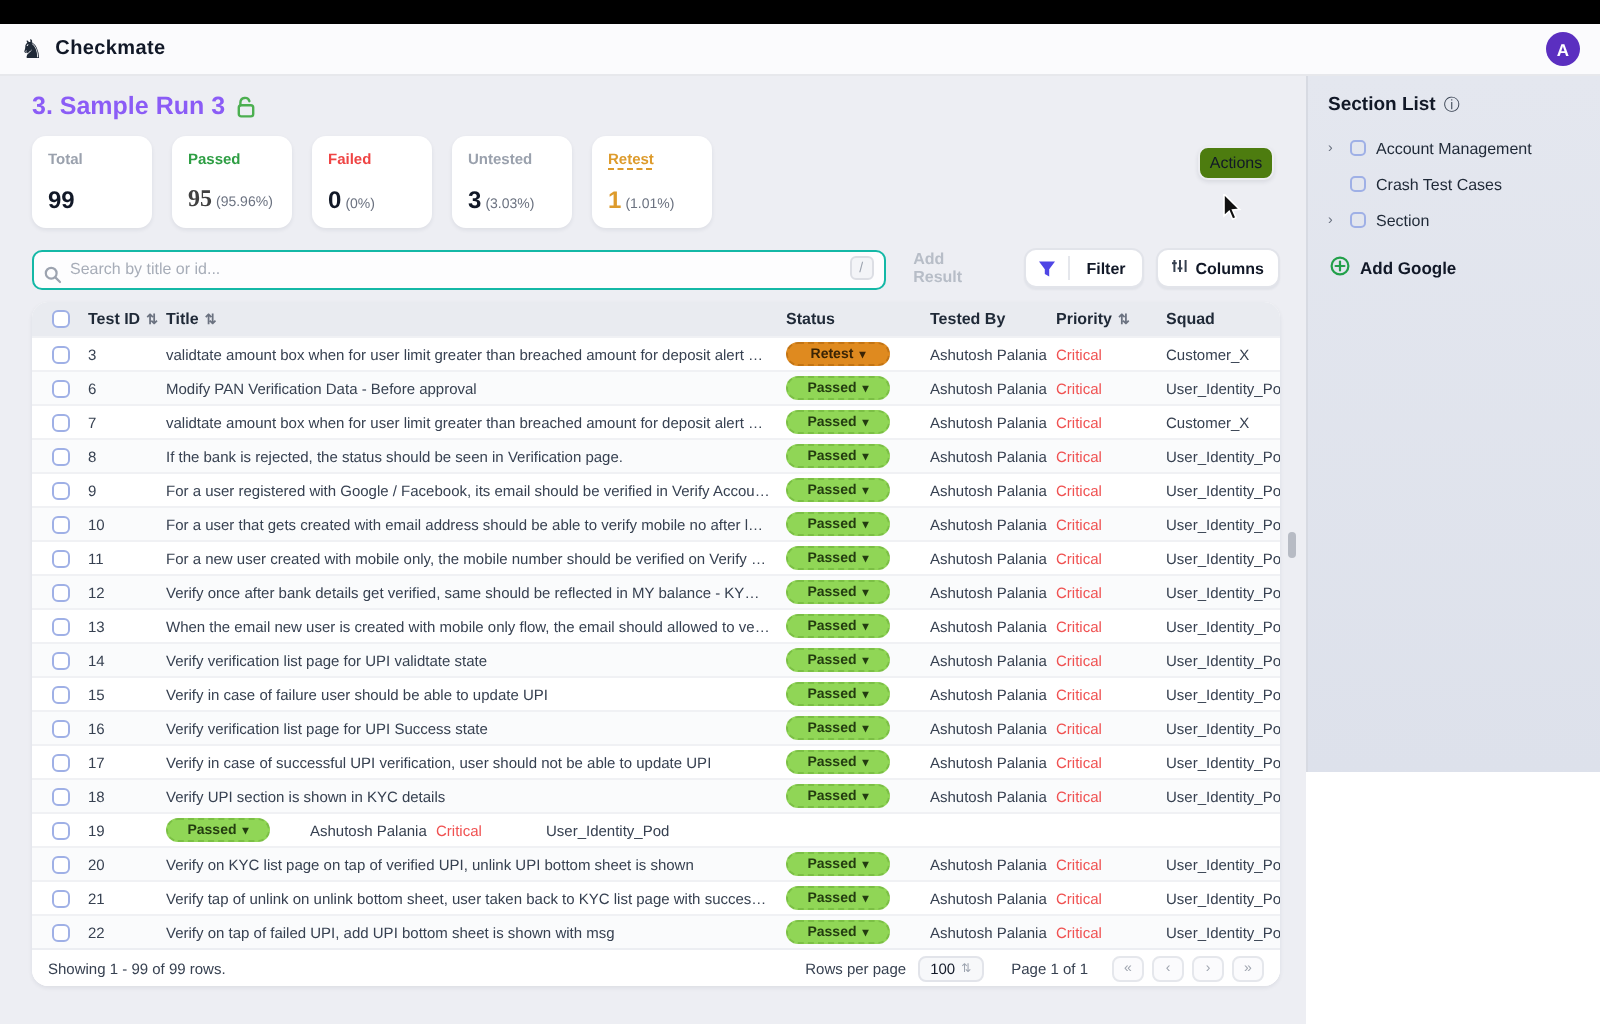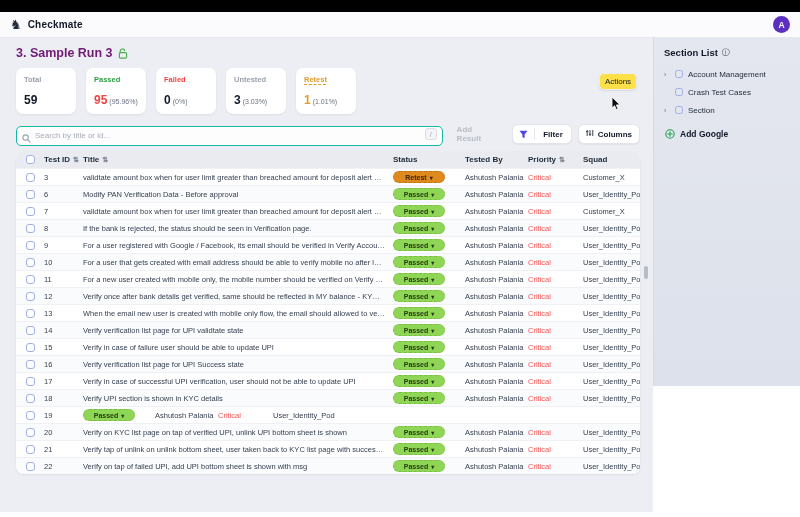--- a/index.html
+++ b/index.html
@@ -16,32 +16,32 @@
             font-size:8.5px; font-weight:700; display:flex; align-items:center; justify-content:center; }
 
   
   .main { position:absolute; top:38px; left:0; width:653px; height:474px; background:#edeef3; overflow:hidden; }
   .sidebar { position:absolute; top:38px; left:653px; width:147px; height:348px;
              background:linear-gradient(180deg,#e4e7ef 0%,#dde1eb 100%); border-left:1px solid #d7dae2; padding:9px 10px; }
   .main-inner { padding:8px 13px 0 16px; position:relative; height:100%; }
 
   
   .run-title-row { display:flex; align-items:center; gap:5px; margin-bottom:8px; }
-  .run-title { font-size:12.5px; font-weight:700; color:#701a75; }
+  .run-title { font-size:12.5px; font-weight:700; color:#8b5cf6; }
   .unlock-icon svg { display:block; }
 
   .stats-row { display:flex; gap:10px; margin-bottom:10px; }
   .stat-card { width:60px; height:46px; background:#fff; border-radius:7px; box-shadow:0 1px 2px rgba(25,35,60,.08);
                padding:7px 8px; display:flex; flex-direction:column; justify-content:space-between; }
   .stat-label { font-size:7.5px; font-weight:700; color:#9aa1ad; }
   .stat-label.u { text-decoration:underline dashed; text-underline-offset:2px; }
   .stat-value-row { font-size:7px; color:#6b7280; display:flex; align-items:baseline; gap:2px; }
   .stat-value { font-size:12px; font-weight:700; color:#111827; }
 
-  .actions-btn { position:absolute; top:35px; right:16px; width:38px; height:17px; background:#fde047; border:1px solid #ecedf1;
+  .actions-btn { position:absolute; top:35px; right:16px; width:38px; height:17px; background:#4d7c0f; border:1px solid #ecedf1;
                  border-radius:5px; box-shadow:0 1px 2px rgba(25,35,60,.10); font-size:8px; color:#111827;
                  display:flex; align-items:center; justify-content:center; }
 
   
   .toolbar { display:flex; align-items:center; margin-bottom:7px; }
   .search-wrap { position:relative; width:455px; height:20px; }
   .search-input { width:100%; height:100%; border:1px solid #14b8a6; border-radius:5px; background:#fdfdfe;
                   font-family:Liberation Sans, sans-serif; font-size:8px; color:#374151; padding:0 22px 0 18px; outline:none; }
   .search-input::placeholder { color:#a7adb8; }
   .search-icon { position:absolute; left:6px; top:5px; }
@@ -127,27 +127,27 @@
             <path d="M2.2 4.6 V3.2 a2.3 2.3 0 0 1 4.5 -0.6" fill="none" stroke="#4caf50" stroke-width="1.2" stroke-linecap="round"></path>
             <rect x="1.4" y="4.6" width="7.2" height="5.6" rx="1.2" fill="none" stroke="#4caf50" stroke-width="1.2"></rect>
           </svg>
       </span>
     </div>
 
     <div class="stats-row">
         <div class="stat-card">
           <div class="stat-label" style="color: rgb(154, 161, 173);">Total</div>
           <div class="stat-value-row">
-            <span class="stat-value" style="color: rgb(17, 24, 39);">59</span>
+            <span class="stat-value" style="color: rgb(17, 24, 39);">99</span>
           </div>
         </div>
         <div class="stat-card">
           <div class="stat-label" style="color: rgb(46, 158, 68);">Passed</div>
           <div class="stat-value-row">
-            <span class="stat-value" style="color: #ef4444;">95</span>
+            <span class="stat-value" style="color: #404040; font-family: Liberation Serif, serif;">95</span>
             <span>(95.96%)</span>
           </div>
         </div>
         <div class="stat-card">
           <div class="stat-label" style="color: rgb(239, 68, 68);">Failed</div>
           <div class="stat-value-row">
             <span class="stat-value" style="color: rgb(17, 24, 39);">0</span>
             <span>(0%)</span>
           </div>
         </div>
@@ -462,20 +462,36 @@
             <div class="col-title">Verify on tap of failed UPI, add UPI bottom sheet is shown with msg</div>
             <div class="col-status"><span class="badge passed">
                 <span>Passed</span>
                 <span class="chev">▾</span>
               </span></div>
             <div class="col-tested">Ashutosh Palania</div>
             <div class="col-priority priority-critical">Critical</div>
             <div class="col-squad">User_Identity_Pod</div>
           </div>
         </div>
+      <div class="tfooter">
+        <span>Showing 1 - 99 of 99 rows.</span>
+        <span class="spacer"></span>
+        <span class="rpp-label">Rows per page</span>
+        <span class="rpp-select">
+          <span>100</span>
+          <span class="chev">⇅</span>
+        </span>
+        <span class="page-info">Page 1 of 1</span>
+        <span class="pager">
+            <span class="pager-btn">«</span>
+            <span class="pager-btn">‹</span>
+            <span class="pager-btn">›</span>
+            <span class="pager-btn">»</span>
+          </span>
+      </div>
     </div>
 
   </div>
 </div>
 
 <div class="sidebar">
   <div class="side-title-row">
     <span class="side-title">Section List</span>
     <span class="info-icon">ⓘ</span>
   </div>

